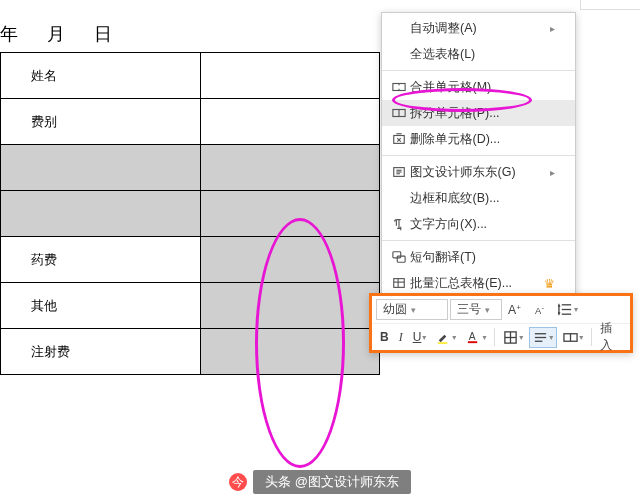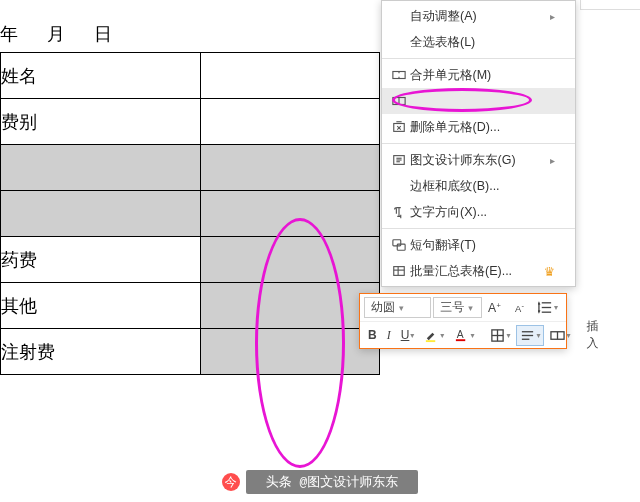--- a/index.html
+++ b/index.html
@@ -28,36 +28,36 @@
     letter-spacing: 12px;
   }
   table.form {
     border-collapse: collapse;
     width: 380px;
     margin-top: 0;
   }
   table.form td {
     border: 1.5px solid #000;
     height: 46px;
-    font-size: 18px;
-    padding-left: 0;
+    font-size: 13px;
+    padding-left: 30px;
     font-family: Liberation Serif, serif;
   }
   table.form td.filled { background: #cfcfcf; }
   .ellipse {
     position: absolute;
     border: 3px solid #e815d4;
     border-radius: 50%;
   }
   .ellipse.big { left: 255px; top: 218px; width: 90px; height: 250px; }
   .ellipse.small { left: 392px; top: 88px; width: 140px; height: 24px; }
 
   .context-menu {
     position: absolute;
-    left: 381px; top: 0;
+    left: 381px; top: 12px;
     width: 195px;
     background: #fff;
     border: 1px solid #ccc;
     box-shadow: 0 2px 8px rgba(0,0,0,.2);
     padding: 2px 0;
     font-size: 12.5px;
     color: #333;
   }
   .menu-item {
     display: flex;
@@ -70,24 +70,24 @@
   .menu-item.hl { background: #eaeaea; }
   .mi-icon { width: 22px; display: flex; justify-content: center; color: #555; }
   .mi-icon svg { width: 14px; height: 14px; stroke: #555; fill: none; stroke-width: 1.3; }
   .mi-label { flex: 1; }
   .mi-arrow { color: #888; font-size: 10px; }
   .sep { border-top: 1px solid #e0e0e0; margin: 3px 0; }
   .crown { color: #f0a020; margin-left: 4px; }
 
   .mini-toolbar {
     position: absolute;
-    left: 359px; top: 293px;
-    width: 208px;
+    left: 369px; top: 293px;
+    width: 264px;
     background: #fff;
-    border: 1px solid #f97316;
+    border: 3px solid #f97316;
     box-shadow: 0 2px 8px rgba(0,0,0,.2);
     font-size: 12px;
     color: #444;
   }
   .tb-row { display: flex; align-items: center; height: 27px; padding: 0 4px; gap: 2px; }
   .tb-row + .tb-row { border-top: 1px solid #eee; }
   .tb-sel { border: 1px solid #ccc; padding: 1px 6px; display: flex; align-items: center; gap: 4px; background: #fff; cursor: pointer; }
   .tb-sel .caret { font-size: 9px; color: #888; }
   .tb-btn { display: flex; align-items: center; gap: 1px; padding: 2px 3px; cursor: pointer; border: 1px solid transparent; }
   .tb-btn svg { width: 15px; height: 15px; stroke: #444; fill: none; stroke-width: 1.4; }
@@ -104,21 +104,21 @@
     justify-content: center;
     align-items: center;
     gap: 6px;
   }
   .wm-badge {
     width: 18px; height: 18px; border-radius: 50%;
     background: #ff4d4d; color: #fff;
     display: inline-flex; align-items: center; justify-content: center;
     font-size: 12px;
   }
-  .wm-text { background: rgba(0,0,0,.5); padding: 3px 20px; border-radius: 2px; font-family: Liberation Mono, monospace; }
+  .wm-text { background: rgba(0,0,0,.5); padding: 3px 12px; border-radius: 2px; }
   .scroll-stub { position: absolute; right: 0; top: 0; width: 60px; height: 10px; border: 1px solid #ddd; border-top: none; border-right: none; }
 </style>
 </head>
 <body>
 
 <div class="scroll-stub"></div>
 
 <div class="doc-area">
   <div class="date-row">
     <span>年</span>
@@ -182,20 +182,21 @@
       </span>
     <span class="mi-label">合并单元格(M)</span>
   </div>
   <div class="menu-item hl">
     <span class="mi-icon">
         <svg viewBox="0 0 16 16">
           <rect x="1" y="4" width="14" height="8"></rect>
           <line x1="8" y1="4" x2="8" y2="12"></line>
         </svg>
       </span>
+    <span class="mi-label">拆分单元格(P)...</span>
   </div>
   <div class="menu-item">
     <span class="mi-icon">
         <svg viewBox="0 0 16 16">
           <rect x="2" y="4" width="12" height="9"></rect>
           <line x1="5" y1="2" x2="11" y2="2"></line>
           <line x1="6" y1="7" x2="10" y2="11"></line>
           <line x1="10" y1="7" x2="6" y2="11"></line>
         </svg>
       </span>

